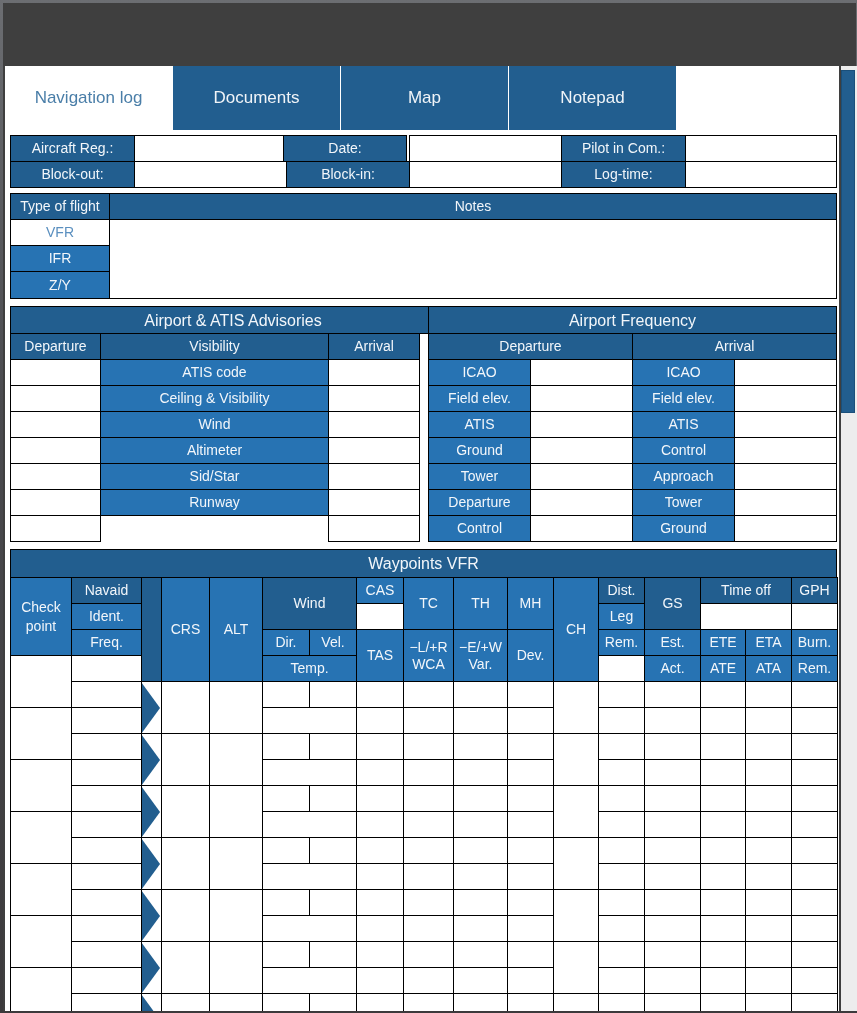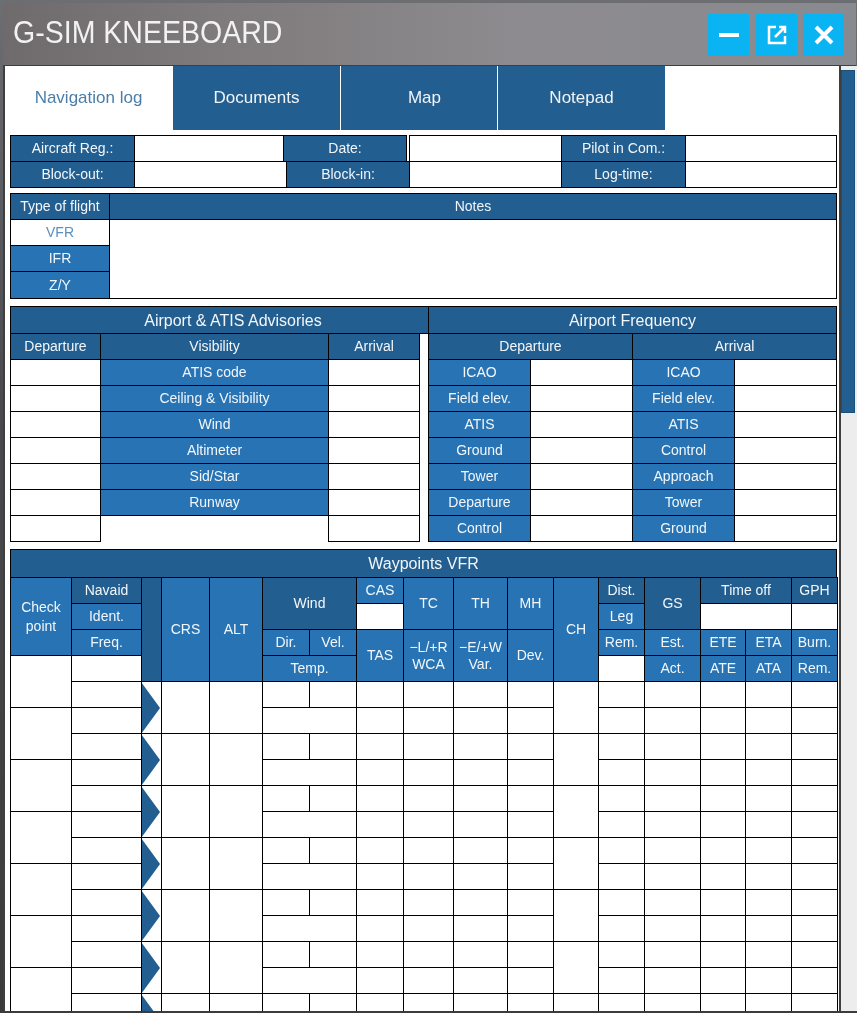--- a/index.html
+++ b/index.html
@@ -51,46 +51,27 @@
   .hd { background: #225e8f; }
   .lb { background: #2773b3; }
   .wh { background: #ffffff; }
   .ttl { font-size: 16px; }
   .vfr { color: #5a8fbf; background: #fff; }
 </style>
 </head>
 <body>
 
 <div class="window">
-  <div class="titlebar">
-    <div class="title">G-SIM KNEEBOARD</div>
-    <div class="wbtn" style="left:705px">
-      <svg width="22" height="22" viewBox="0 0 22 22">
-          <rect x="1" y="9" width="20" height="4" fill="#fff"></rect>
-        </svg>
-    </div>
-    <div class="wbtn" style="left:753px">
-      <svg width="22" height="22" viewBox="0 0 22 22">
-          <path d="M10 3H3v16h16v-7" fill="none" stroke="#fff" stroke-width="2.5"></path>
-          <path d="M9 13L19 3M13 3h6v6" fill="none" stroke="#fff" stroke-width="2.5"></path>
-        </svg>
-    </div>
-    <div class="wbtn" style="left:800px">
-      <svg width="22" height="22" viewBox="0 0 22 22">
-          <path d="M3 3L19 19M19 3L3 19" stroke="#fff" stroke-width="4"></path>
-        </svg>
-    </div>
-  </div>
 
   <div class="content">
     <div class="tabs">
       <div class="tab active" style="left:0;width:167px">Navigation log</div>
       <div class="tab" style="left:335px;width:168px">Map</div>
       <div class="tab" style="left:167px;width:168px">Documents</div>
-      <div class="tab" style="left:492px;width:168px">Notepad</div>
+      <div class="tab" style="left:503px;width:168px">Notepad</div>
     </div>
 
     <div>
       <div class="c hd" style="left:5px;top:69px;width:125px;height:27px">Aircraft Reg.:</div>
       <div class="c wh" style="left:129px;top:69px;width:153px;height:27px"></div>
       <div class="c hd" style="left:278px;top:69px;width:124px;height:27px">Date:</div>
       <div class="c wh" style="left:404px;top:69px;width:153px;height:27px"></div>
       <div class="c hd" style="left:556px;top:69px;width:125px;height:27px">Pilot in Com.:</div>
       <div class="c wh" style="left:680px;top:69px;width:152px;height:27px"></div>
 

